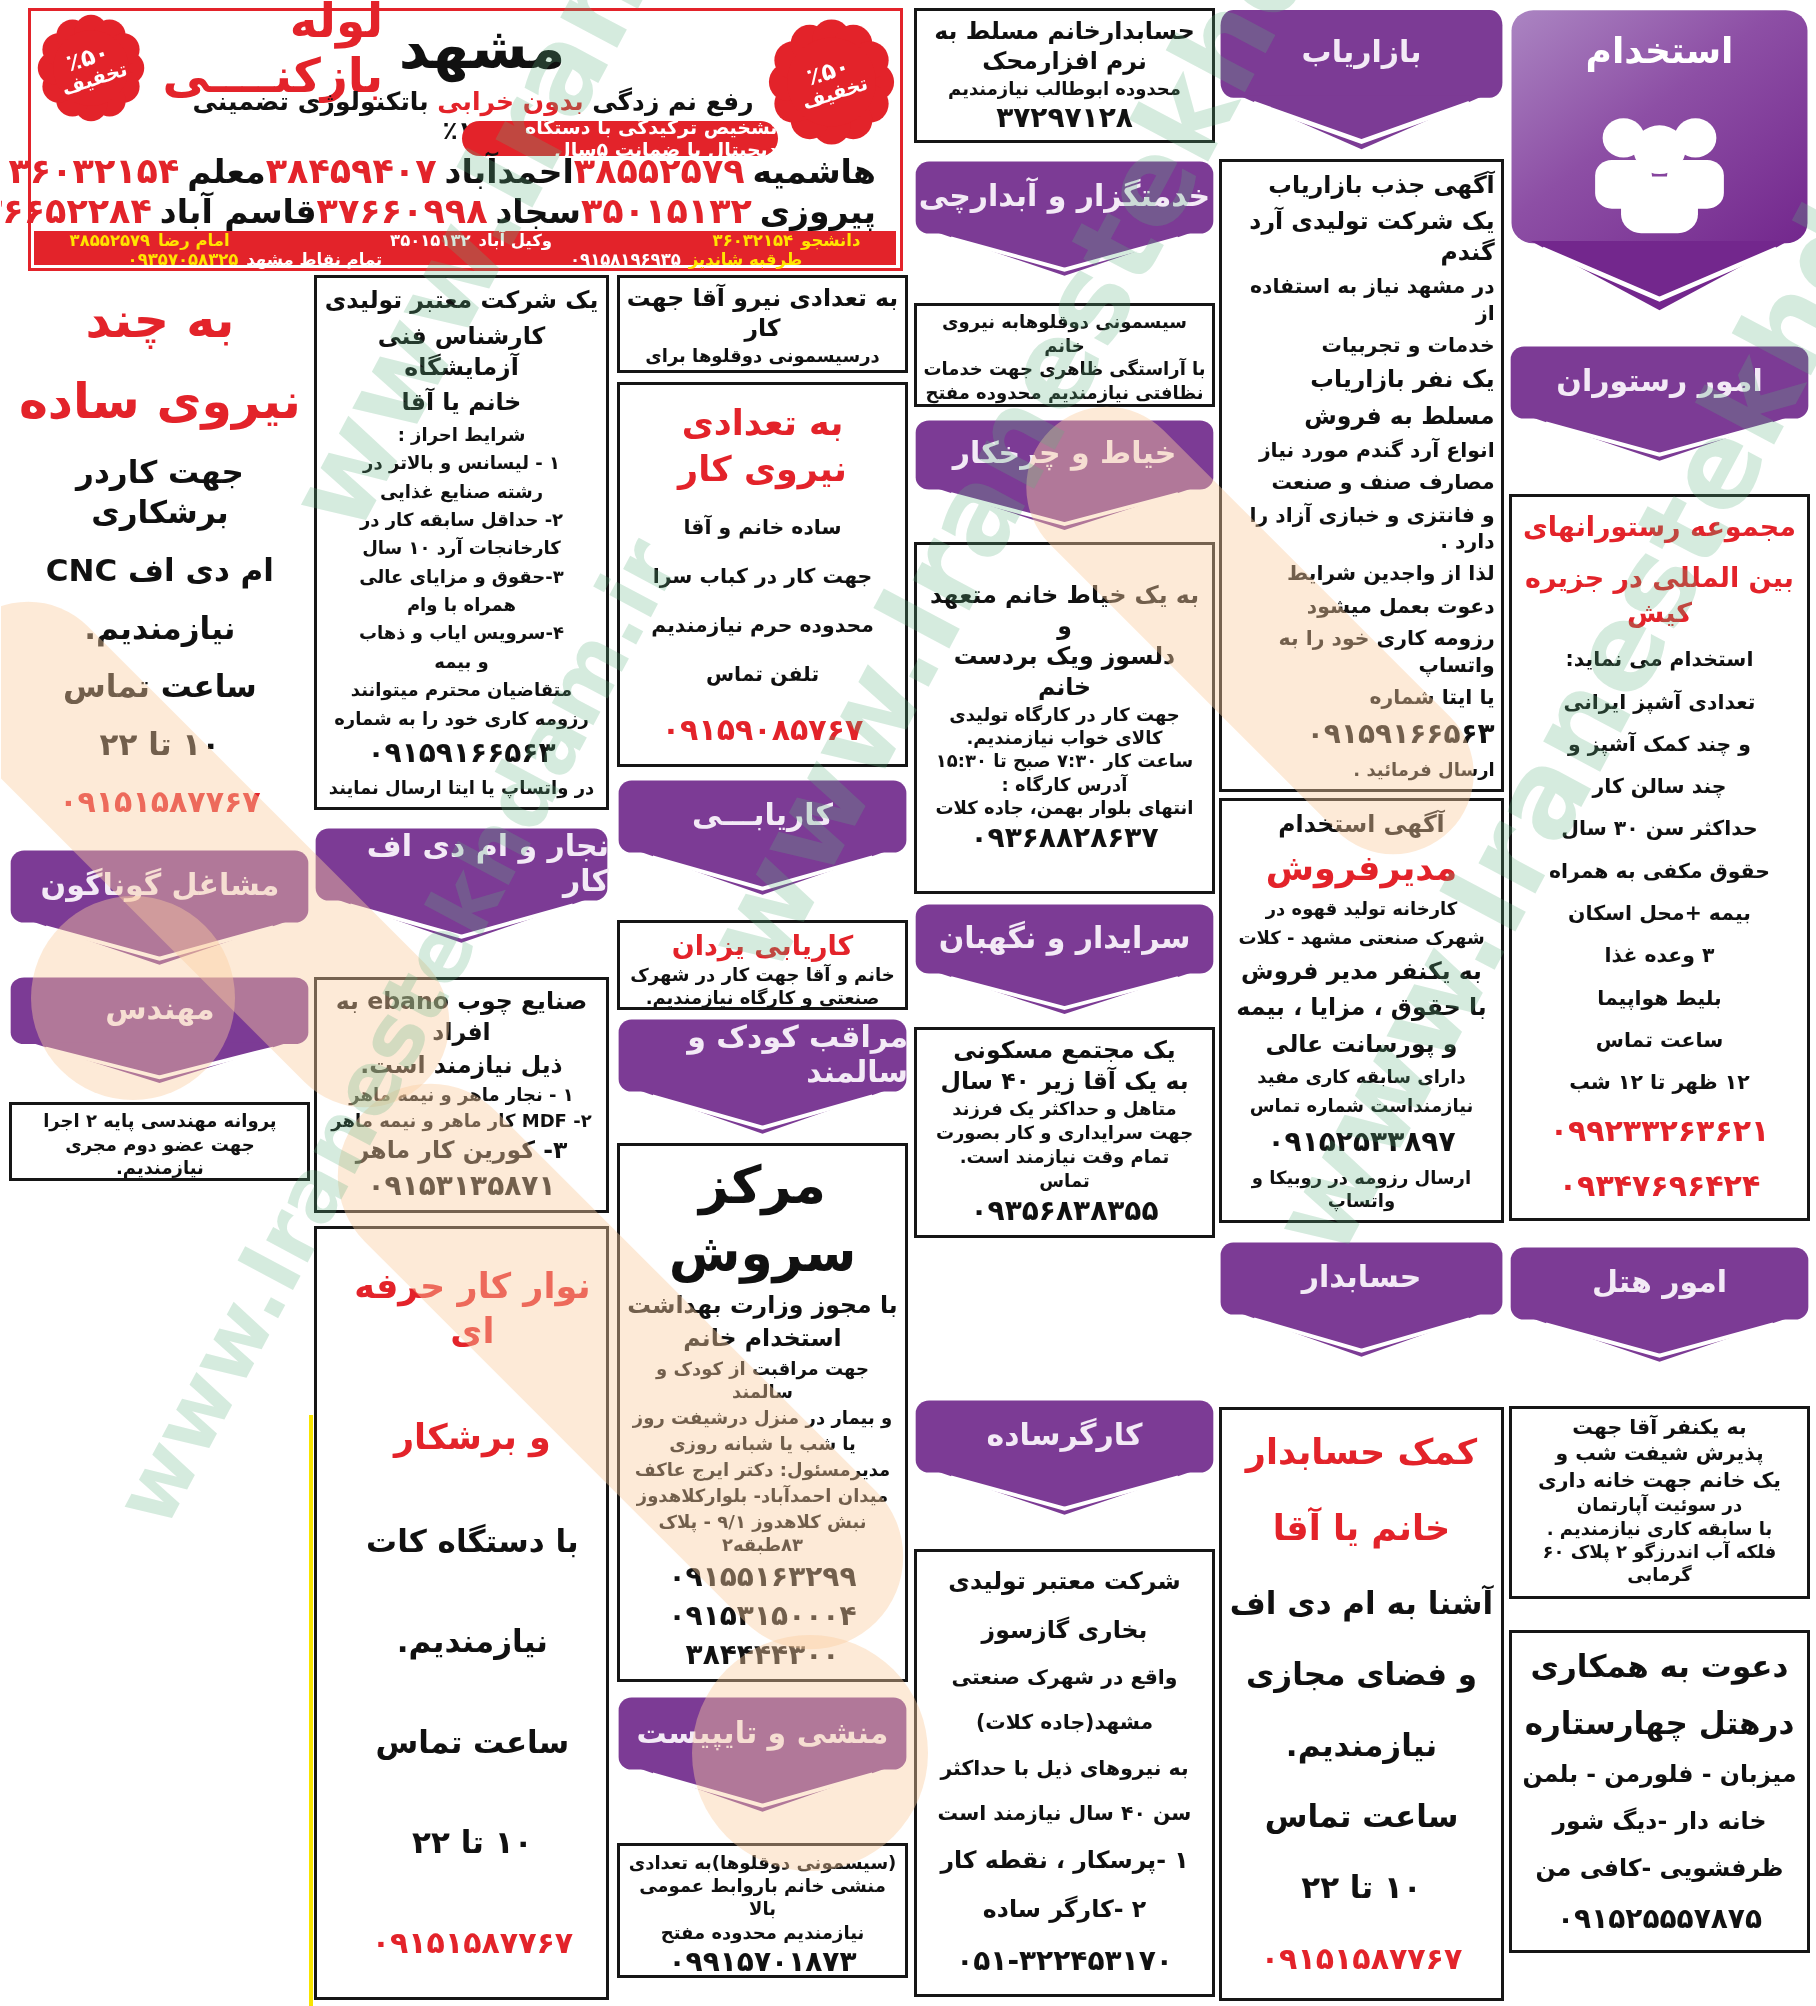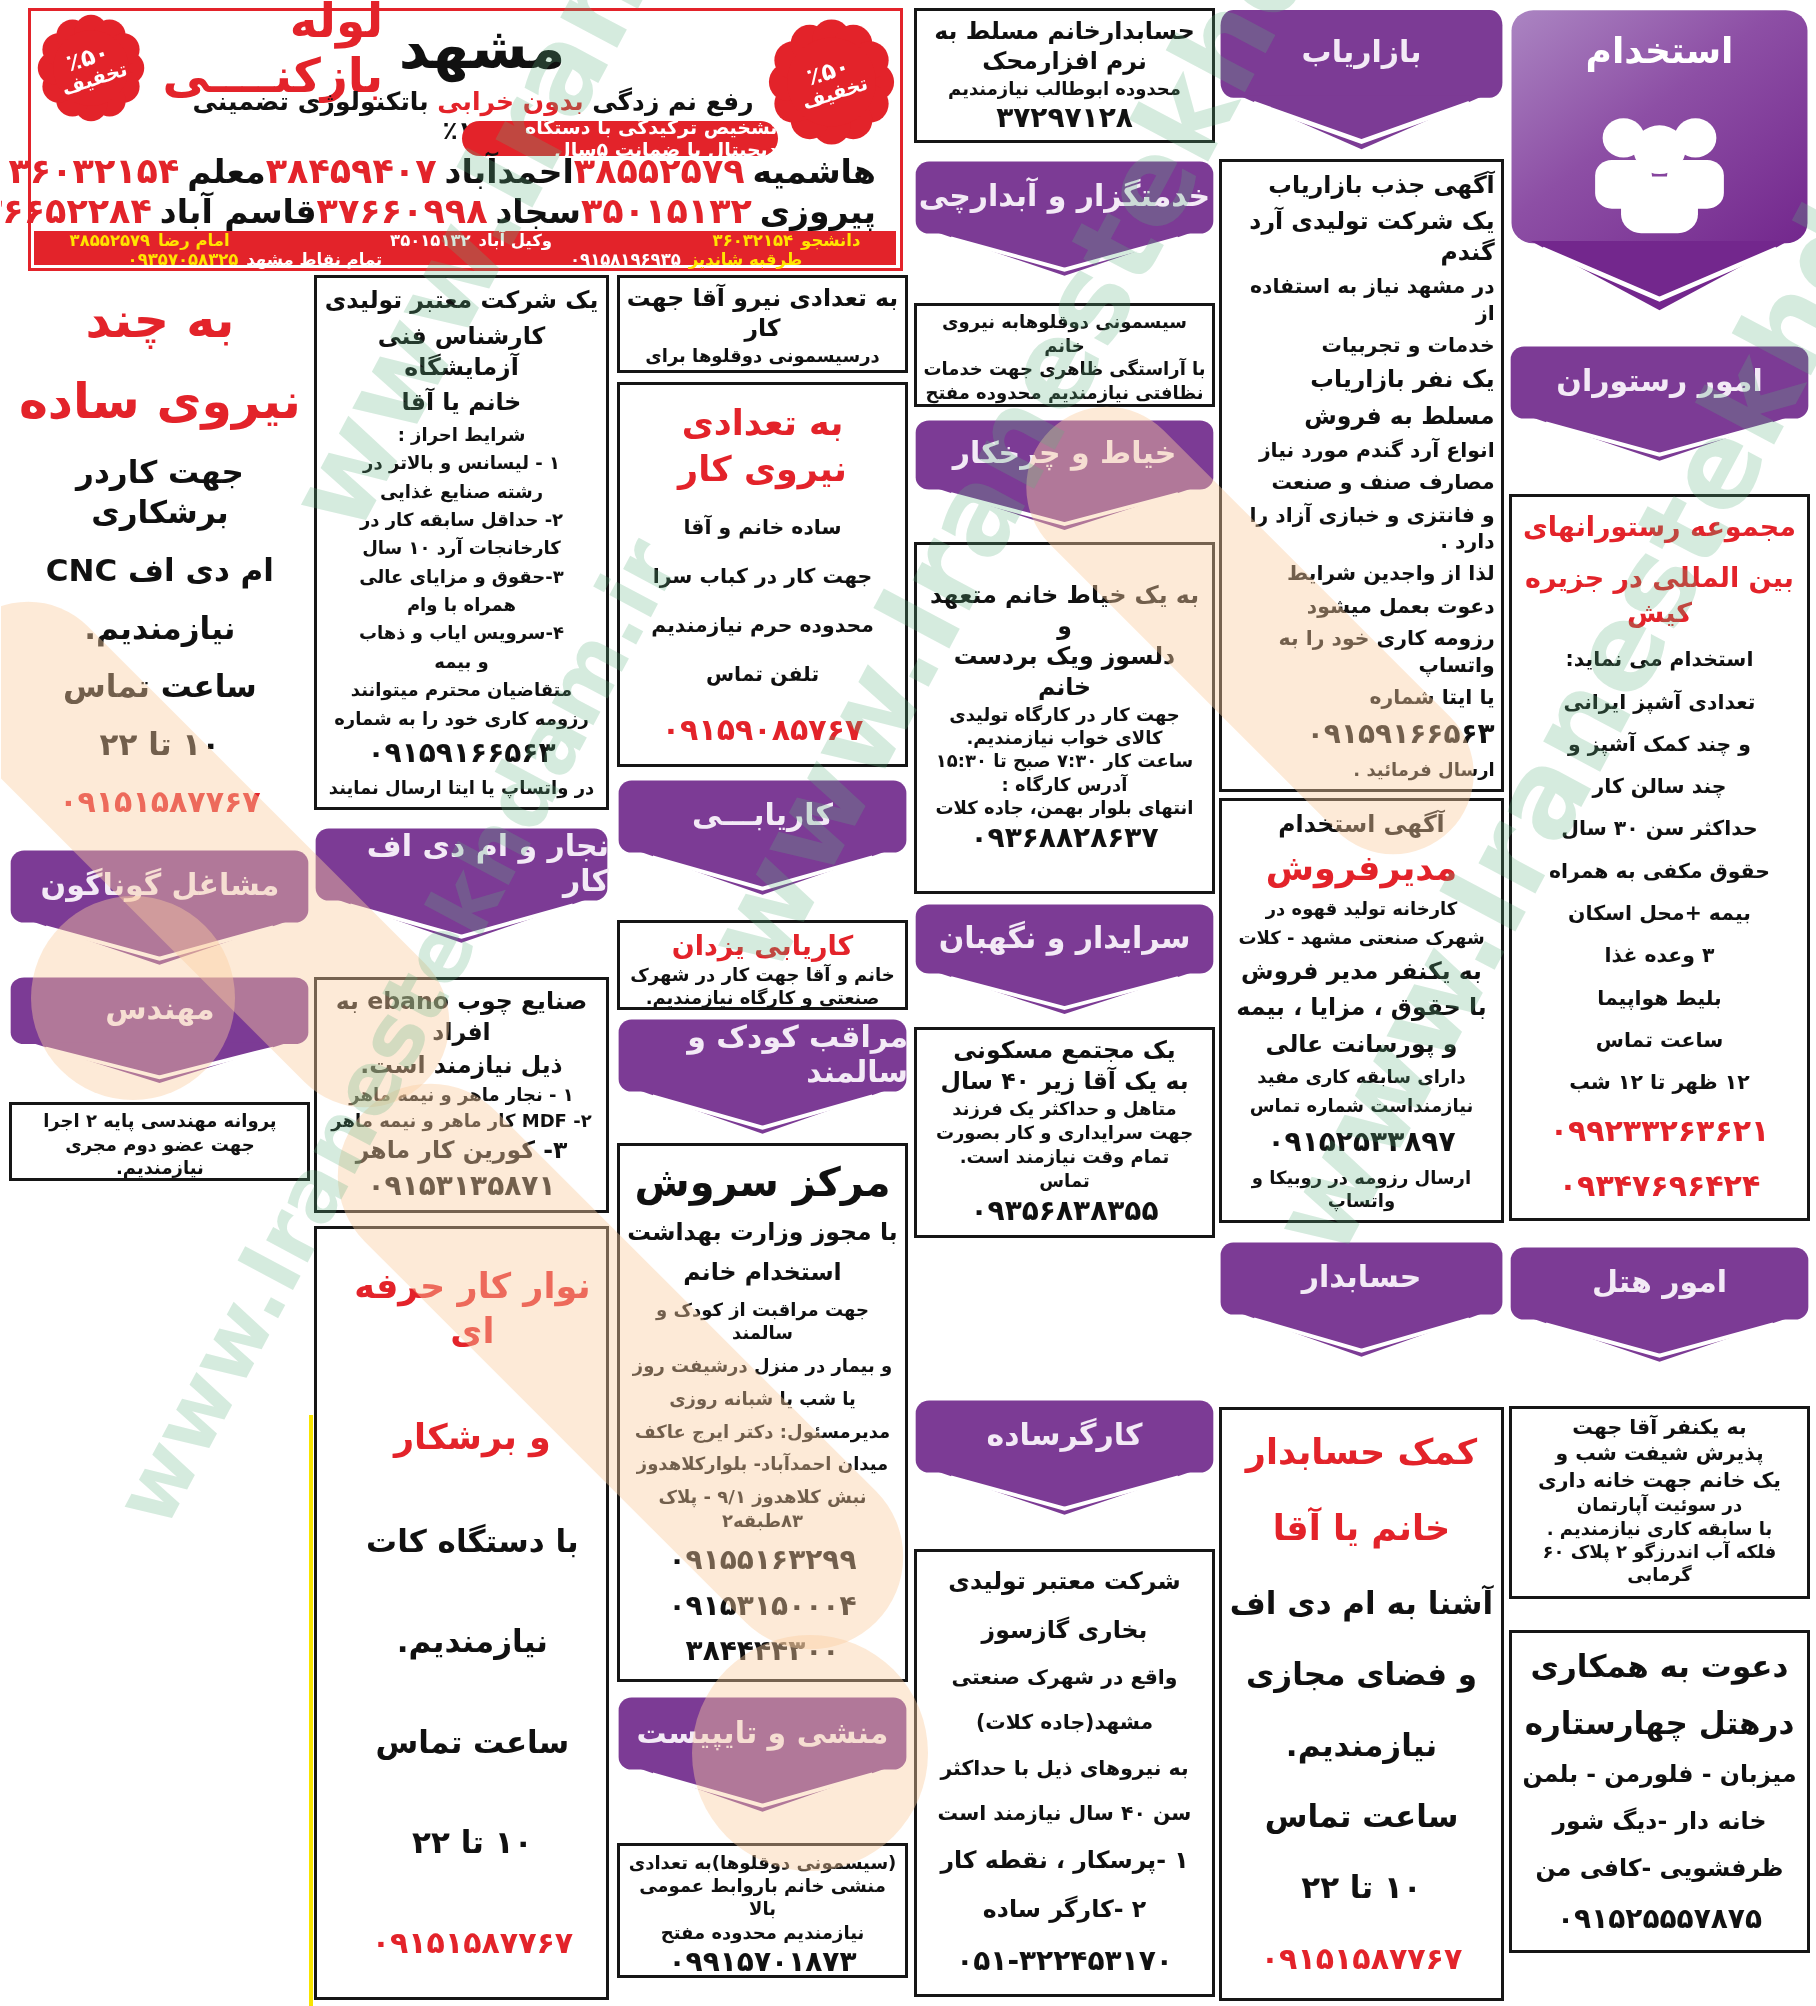--- a/index.html
+++ b/index.html
@@ -46,21 +46,21 @@
   .col{position:absolute;z-index:1;}
   .ad{border:3.1px solid #161616;background:#fff;width:100%;display:flex;flex-direction:column;
       justify-content:space-around;align-items:center;text-align:center;padding:4.7px 6.3px;overflow:hidden;}
   .ad.plain{border:none;}
   .line{width:100%;font-weight:700;color:#111;font-size:20.4px;line-height:1.3;}
   .s-b{font-size:23.6px;font-weight:800;}
   .s-bb{font-size:31px;font-weight:800;}
   .s-sm{font-size:18px;}
   .s-r{color:#e3232a;font-size:27px;font-weight:800;}
   .s-t{color:#e3232a;font-size:35px;font-weight:900;}
-  .s-xl{font-size:40px;font-weight:900;}
+  .s-xl{font-size:52px;font-weight:900;}
   .s-xlr{color:#e3232a;font-size:49px;font-weight:900;}
   .s-n{font-size:28px;font-weight:900;letter-spacing:1.6px;}
   .s-nr{color:#e3232a;font-size:30px;font-weight:900;letter-spacing:1.6px;}
 
   .ribbon{position:relative;width:100%;}
   .ribbon svg{position:absolute;inset:0;width:100%;height:100%;}
   .ribbon-label{position:absolute;top:0;left:0;right:0;height:60%;display:flex;align-items:center;
                 justify-content:center;color:#f3eaf6;font-size:30px;font-weight:800;}
   .badge .ribbon-label{height:86px;font-size:36px;color:#fff;}
 

